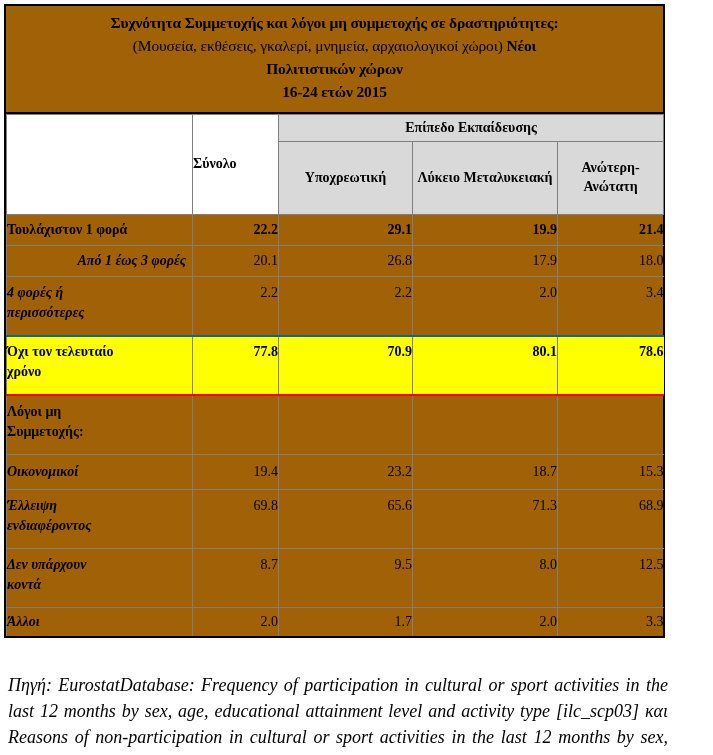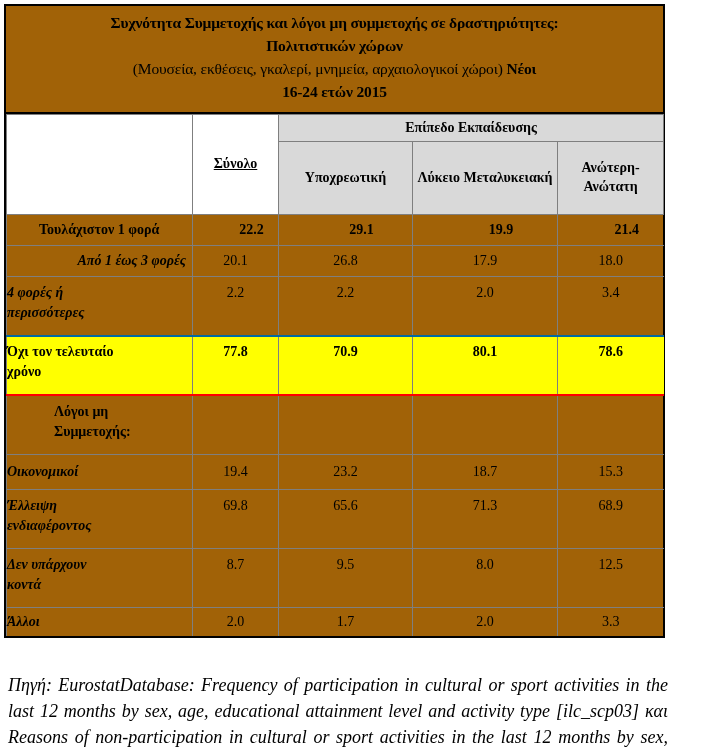--- a/index.html
+++ b/index.html
@@ -69,24 +69,23 @@
 
   
   th.corner-blank {
     border-left: none;
     border-top: none;
     background: #ffffff;
   }
   th.hdr-total {
     background: #ffffff;
     font-weight: bold;
-    text-align: center;
+    text-align: left;
     font-size: 15px;
     border-top: none;
-    text-decoration: underline;
   }
   th.hdr-group {
     background: #d9d9d9;
     font-weight: bold;
     text-align: center;
     font-size: 15.5px;
     height: 26px;
     border-top: none;
   }
   th.hdr-sub {
@@ -106,41 +105,41 @@
     line-height: 1.45;
     border-left: none;
   }
   td.lbl.indent-r {
     text-align: right;
     padding-right: 6px;
   }
   td.lbl.indent-l {
   }
   td.num {
-    text-align: center;
+    text-align: right;
     padding: 0 6px;
     line-height: 1.45;
   }
   td.num.last { border-right: none; }
 
   .b  { font-weight: bold; }
   .bi { font-weight: bold; font-style: italic; }
 
-  tr.r-main td      { height: 30px; padding-left: 32px; }
+  tr.r-main td      { height: 30px; }
   tr.r-sub td       { height: 30px; margin-top: 36px; }
   tr.r-sub2 td      { height: 52px; vertical-align: top; padding-top: 6px; }
   tr.r-yellow td {
     background: #ffff00;
     height: 52px;
     vertical-align: top;
     padding-top: 5px;
     border-top: 2px solid #0369a1;
     border-bottom: 2px solid #ff0000;
   }
-  tr.r-reason-head td { height: 52px; vertical-align: top; padding-top: 6px; padding-left: 47px; }
+  tr.r-reason-head td { height: 52px; vertical-align: top; padding-top: 6px; }
   tr.r-reason td      { height: 34px; }
   tr.r-reason2 td     { height: 52px; vertical-align: top; padding-top: 6px; }
   tr.r-last td        { height: 28px; border-bottom: none; }
 
   .stack { display: block; }
 
   
   .source-note {
     position: absolute;
     left: 8px;
@@ -154,22 +153,22 @@
 </style>
 </head>
 <body>
 
 <div class="page">
 
   <div class="table-frame">
 
     <div class="title-block">
       <div class="title-line">Συχνότητα Συμμετοχής και λόγοι μη συμμετοχής σε δραστηριότητες:</div>
+      <div class="title-line mixed"><span class="thin">(Μουσεία, εκθέσεις, γκαλερί, μνημεία, αρχαιολογικοί χώροι) </span><span>Νέοι</span></div>
       <div class="title-line">Πολιτιστικών χώρων</div>
-      <div class="title-line mixed"><span class="thin">(Μουσεία, εκθέσεις, γκαλερί, μνημεία, αρχαιολογικοί χώροι) </span><span>Νέοι</span></div>
       <div class="title-line">16-24 ετών 2015</div>
     </div>
 
     <table class="data">
       <colgroup>
         <col class="c-label">
           <col class="c-total">
           <col class="c-d1">
           <col class="c-d2">
           <col class="c-d3">

